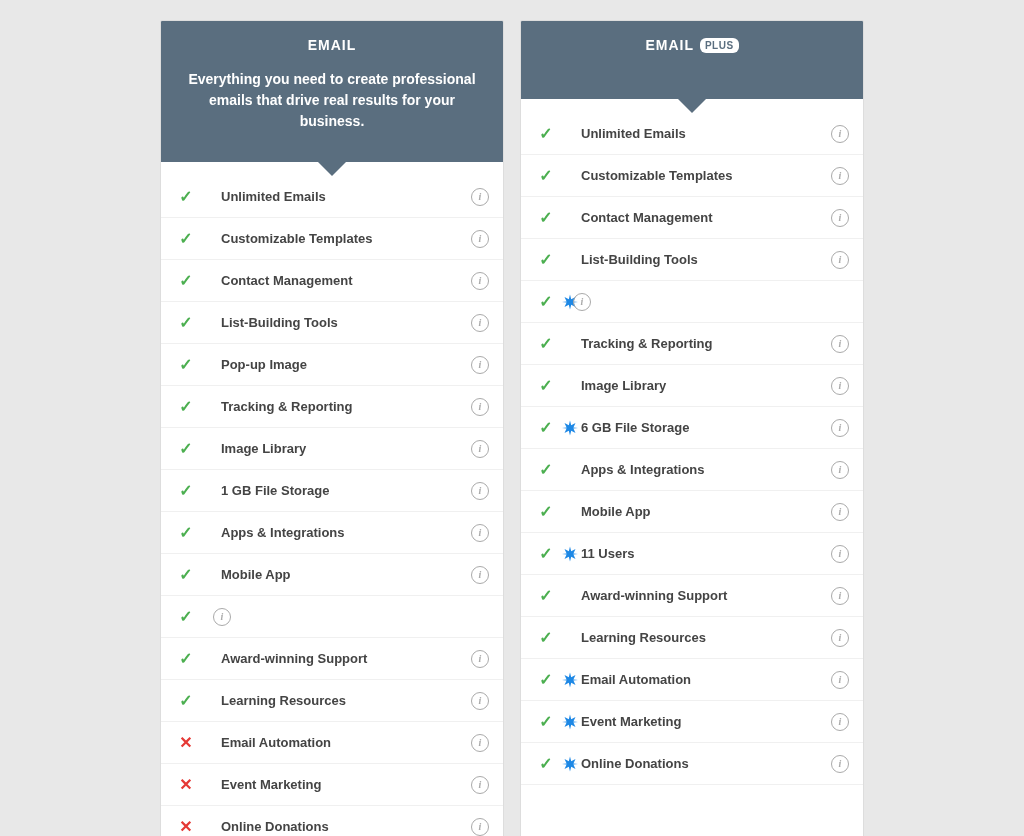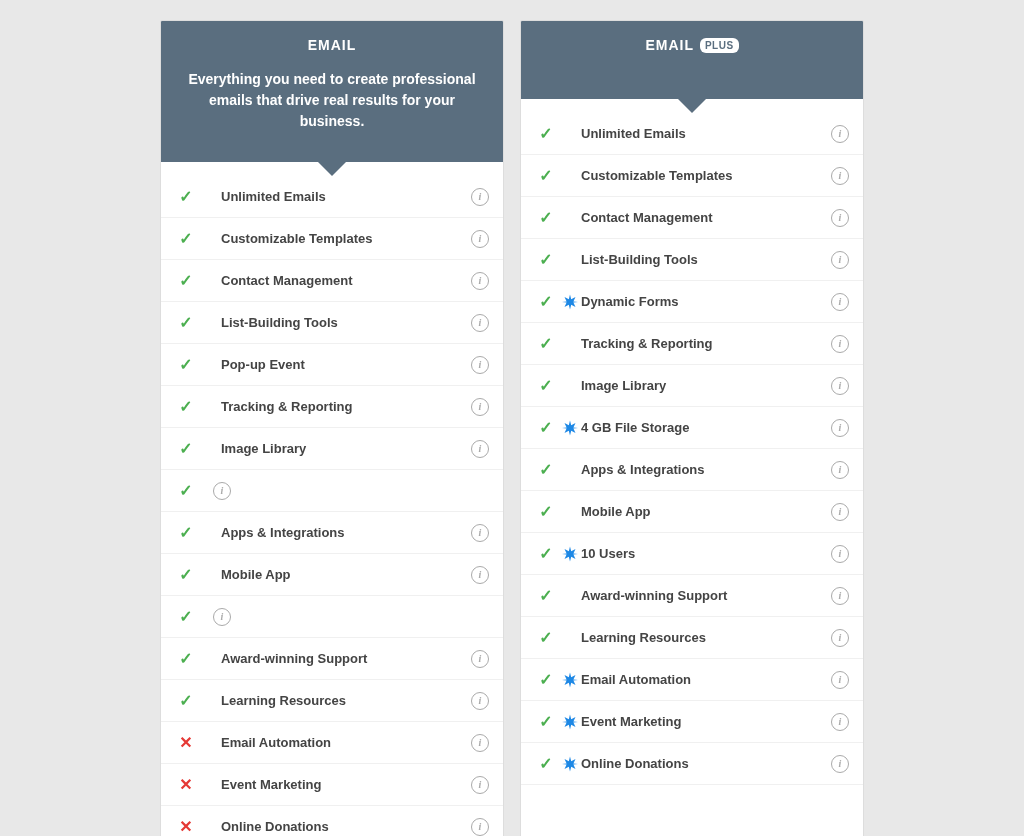--- a/index.html
+++ b/index.html
@@ -178,41 +178,42 @@
           <div class="check-upgrade-group">
             <span class="feature-icon icon-check">✓</span>
           </div>
           <span class="feature-name">List-Building Tools</span>
           <div class="info-icon">i</div>
         </div>
         <div class="feature-row">
           <div class="check-upgrade-group">
             <span class="feature-icon icon-check">✓</span>
           </div>
-          <span class="feature-name">Pop-up Event</span>
+          <span class="feature-name">Pop-up Image</span>
           <div class="info-icon">i</div>
         </div>
         <div class="feature-row">
           <div class="check-upgrade-group">
             <span class="feature-icon icon-check">✓</span>
           </div>
           <span class="feature-name">Tracking &amp; Reporting</span>
           <div class="info-icon">i</div>
         </div>
         <div class="feature-row">
           <div class="check-upgrade-group">
             <span class="feature-icon icon-check">✓</span>
           </div>
           <span class="feature-name">Image Library</span>
           <div class="info-icon">i</div>
         </div>
         <div class="feature-row">
           <div class="check-upgrade-group">
             <span class="feature-icon icon-check">✓</span>
           </div>
+          <span class="feature-name">1 GB File Storage</span>
           <div class="info-icon">i</div>
         </div>
         <div class="feature-row">
           <div class="check-upgrade-group">
             <span class="feature-icon icon-check">✓</span>
           </div>
           <span class="feature-name">Apps &amp; Integrations</span>
           <div class="info-icon">i</div>
         </div>
         <div class="feature-row">
@@ -304,21 +305,20 @@
         </div>
         <div class="feature-row">
           <div class="check-upgrade-group">
             <span class="feature-icon icon-check">✓</span>
             <span class="upgrade-icon">
               <svg width="16" height="16" viewBox="0 0 16 16" fill="#1e88e5" xmlns="http://www.w3.org/2000/svg">
         <path d="M8 0.5L9.2 5.2L13.5 3.1L11.4 7.4L16 8L11.4 8.6L13.5 12.9L9.2 10.8L8 15.5L6.8 10.8L2.5 12.9L4.6 8.6L0 8L4.6 7.4L2.5 3.1L6.8 5.2Z"></path>
       </svg>
             </span>
           </div>
-          <span class="feature-name">Dynamic Forms</span>
           <div class="info-icon">i</div>
         </div>
         <div class="feature-row">
           <div class="check-upgrade-group">
             <span class="feature-icon icon-check">✓</span>
           </div>
           <span class="feature-name">Tracking &amp; Reporting</span>
           <div class="info-icon">i</div>
         </div>
         <div class="feature-row">
@@ -330,21 +330,21 @@
         </div>
         <div class="feature-row">
           <div class="check-upgrade-group">
             <span class="feature-icon icon-check">✓</span>
             <span class="upgrade-icon">
               <svg width="16" height="16" viewBox="0 0 16 16" fill="#1e88e5" xmlns="http://www.w3.org/2000/svg">
         <path d="M8 0.5L9.2 5.2L13.5 3.1L11.4 7.4L16 8L11.4 8.6L13.5 12.9L9.2 10.8L8 15.5L6.8 10.8L2.5 12.9L4.6 8.6L0 8L4.6 7.4L2.5 3.1L6.8 5.2Z"></path>
       </svg>
             </span>
           </div>
-          <span class="feature-name">4 GB File Storage</span>
+          <span class="feature-name">6 GB File Storage</span>
           <div class="info-icon">i</div>
         </div>
         <div class="feature-row">
           <div class="check-upgrade-group">
             <span class="feature-icon icon-check">✓</span>
           </div>
           <span class="feature-name">Apps &amp; Integrations</span>
           <div class="info-icon">i</div>
         </div>
         <div class="feature-row">
@@ -356,21 +356,21 @@
         </div>
         <div class="feature-row">
           <div class="check-upgrade-group">
             <span class="feature-icon icon-check">✓</span>
             <span class="upgrade-icon">
               <svg width="16" height="16" viewBox="0 0 16 16" fill="#1e88e5" xmlns="http://www.w3.org/2000/svg">
         <path d="M8 0.5L9.2 5.2L13.5 3.1L11.4 7.4L16 8L11.4 8.6L13.5 12.9L9.2 10.8L8 15.5L6.8 10.8L2.5 12.9L4.6 8.6L0 8L4.6 7.4L2.5 3.1L6.8 5.2Z"></path>
       </svg>
             </span>
           </div>
-          <span class="feature-name">10 Users</span>
+          <span class="feature-name">11 Users</span>
           <div class="info-icon">i</div>
         </div>
         <div class="feature-row">
           <div class="check-upgrade-group">
             <span class="feature-icon icon-check">✓</span>
           </div>
           <span class="feature-name">Award-winning Support</span>
           <div class="info-icon">i</div>
         </div>
         <div class="feature-row">

